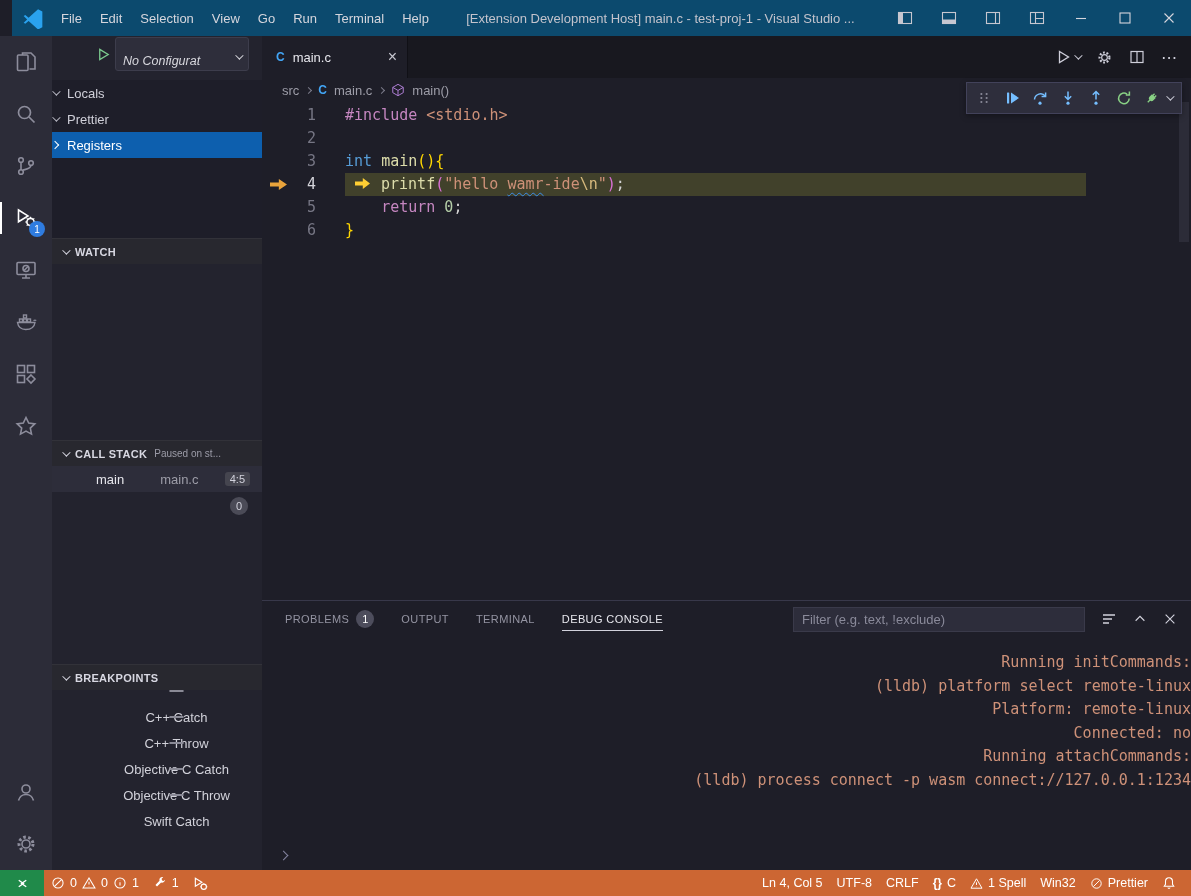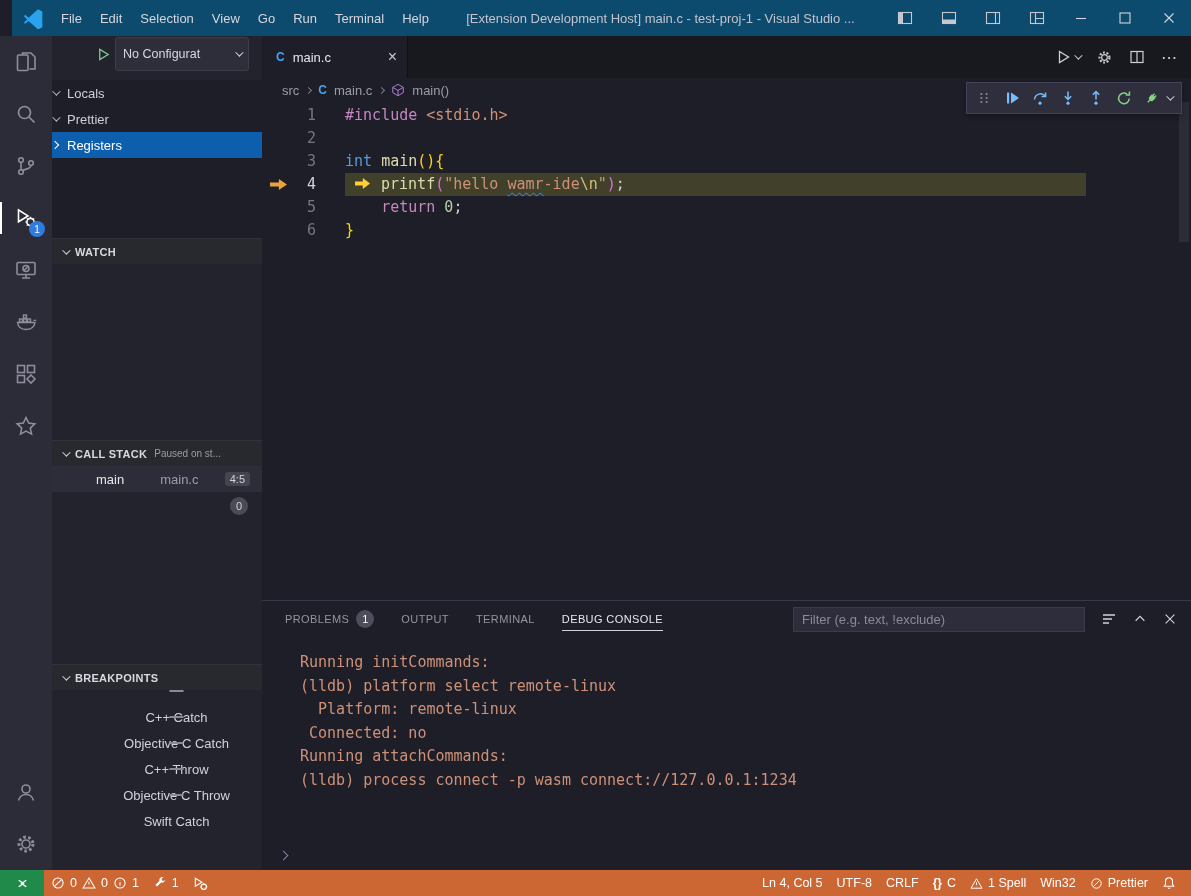--- a/index.html
+++ b/index.html
@@ -28,21 +28,21 @@
   .act-item { position:relative; width:52px; height:52px; display:flex; align-items:center; justify-content:center; color:#8d8d9c; }
   .act-item.active { color:#ffffff; }
   .act-item.active::before { content:''; position:absolute; left:0; top:10px; bottom:10px; width:2px; background:#ffffff; }
   .act-spacer { flex:1; }
   .act-badge { position:absolute; right:7px; bottom:7px; min-width:16px; height:16px; border-radius:8px; background:#2f7ce0; color:#fff; font-size:10px; display:flex; align-items:center; justify-content:center; }
 
   
   .sidebar { position:absolute; top:36px; left:52px; width:210px; bottom:26px; background:#23232e; overflow:hidden; }
   .config-bar { height:36px; display:flex; align-items:center; padding-left:44px; }
   .play-icon { margin-right:4px; color:#7ccb8f; }
-  .config-select { width:134px; height:24px; background:#2e2e3b; border:1px solid #3d3d4c; border-radius:3px; display:flex; align-items:center; justify-content:space-between; padding:16px 7px; font-size:12.5px; color:#d8d8de; }
+  .config-select { width:134px; height:24px; background:#2e2e3b; border:1px solid #3d3d4c; border-radius:3px; display:flex; justify-content:space-between; padding:16px 7px; font-size:12.5px; color:#d8d8de;font-style:italic; }
   .sp8 { height:8px; }
   .sec-header { height:26px; display:flex; align-items:center; gap:7px; padding:0 10px; background:#28282f; border-top:1px solid rgba(255,255,255,0.05); color:#d8d8e2; }
   .sec-title { font-size:11px; font-weight:bold; letter-spacing:0.3px; }
   .hdr-icon { margin-left:auto; color:#b9b9c4; }
   .cs-status { font-size:10px; color:#9c9ca8; white-space:nowrap; }
   .vars-body { height:158px; background:#1e1e29; }
   .tree-row { height:26px; display:flex; align-items:center; gap:9px; color:#cfcfd8; font-size:13px; }
   .tree-row .cv { color:#b9b9c4; }
   .tree-row.sel { background:#0d5fae; color:#ffffff; }
   .tree-row.sel .cv { color:#ffffff; }
@@ -92,21 +92,21 @@
   
   .panel { position:relative; height:270px; border-top:1px solid #38384a; background:#1e1e28; }
   .panel-header { height:36px; display:flex; align-items:center; padding:0 14px 0 23px; }
   .ptab { position:relative; height:36px; display:flex; align-items:center; gap:7px; margin-right:27px; font-size:11px; letter-spacing:0.4px; color:#9494a2; }
   .ptab.active { color:#e8e8ee; }
   .ptab.active::after { content:''; position:absolute; left:0; right:0; bottom:6px; height:1px; background:#d2d2dc; }
   .ptab-badge { width:18px; height:18px; border-radius:9px; background:#4d4d5c; color:#fff; font-size:11px; letter-spacing:0; display:flex; align-items:center; justify-content:center; }
   .filter-input { margin-left:auto; width:292px; height:25px; background:#2d2d3b; border:1px solid #3a3a4a; color:#c8c8d2; font-size:13px; padding:0 8px; outline:none; }
   .filter-input::placeholder { color:#8a8a9a; }
   .panel-icons { display:flex; align-items:center; gap:16px; margin-left:16px; color:#d2d2dc; }
-  .console-output { padding:14px 8px 0 38px; }
+  .console-output { padding:14px 0 0 38px;text-align:right; }
   .console-line { font-family:"DejaVu Sans Mono","Liberation Mono",monospace; font-size:15px; line-height:23.5px; color:#ce9178; white-space:pre; }
   .prompt-chev { position:absolute; left:18px; bottom:8px; color:#8585a0; }
   .prompt-chev .cv { width:7px; height:7px; }
 
   
   .statusbar { position:absolute; left:0; right:0; bottom:0; height:26px; background:#cc6633; display:flex; align-items:center; color:#ffffff; font-size:12.5px; }
   .remote { width:44px; height:26px; background:#208a4a; display:flex; align-items:center; justify-content:center; }
   .sb-item { display:flex; align-items:center; gap:5px; padding:0 7px; height:26px; white-space:nowrap; }
   .sb-right { margin-left:auto; display:flex; align-items:center; padding-right:8px; }
   .sb-braces { font-weight:bold; font-size:12px; }
@@ -307,25 +307,25 @@
       <span class="cv cv-down"></span>
       <span class="sec-title">BREAKPOINTS</span>
     </div>
     <div>
         <div class="bp-row">
           <span class="bp-box"></span>
           <span class="bp-label">C++ Catch</span>
         </div>
         <div class="bp-row">
           <span class="bp-box"></span>
-          <span class="bp-label">Objective C Catch</span>
+          <span class="bp-label">C++ Throw</span>
         </div>
         <div class="bp-row">
           <span class="bp-box"></span>
-          <span class="bp-label">C++ Throw</span>
+          <span class="bp-label">Objective C Catch</span>
         </div>
         <div class="bp-row">
           <span class="bp-box"></span>
           <span class="bp-label">Objective C Throw</span>
         </div>
         <div class="bp-row">
           <span class="bp-box"></span>
           <span class="bp-label">Swift Catch</span>
         </div>
       </div>

